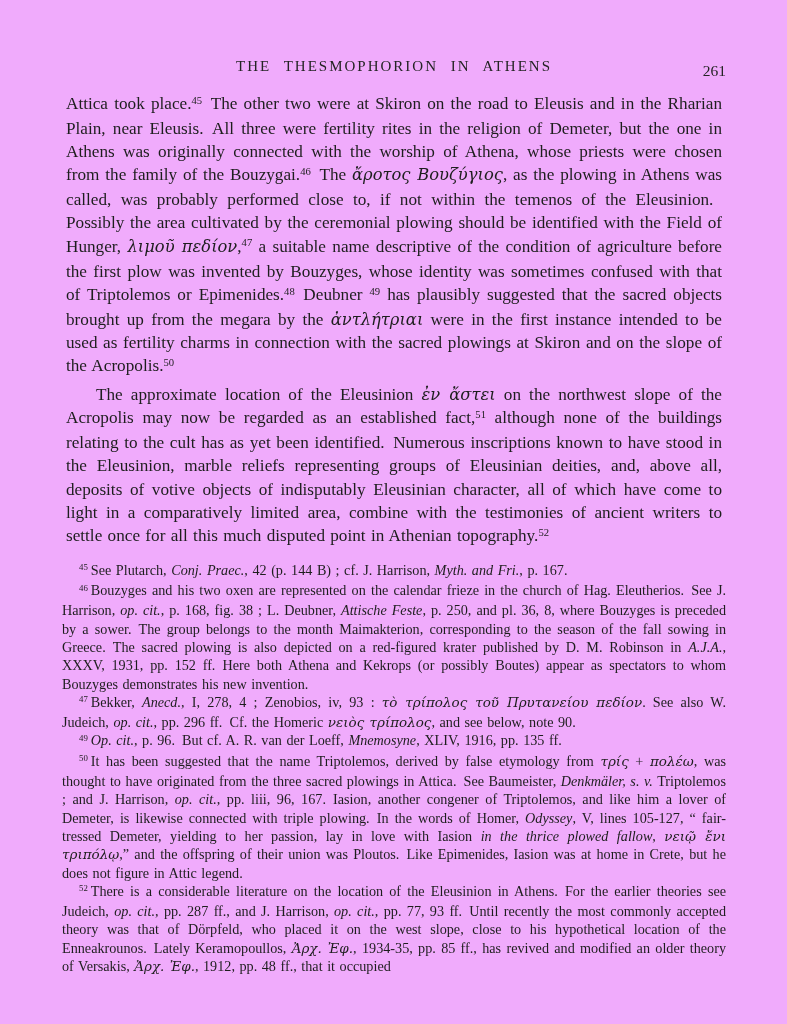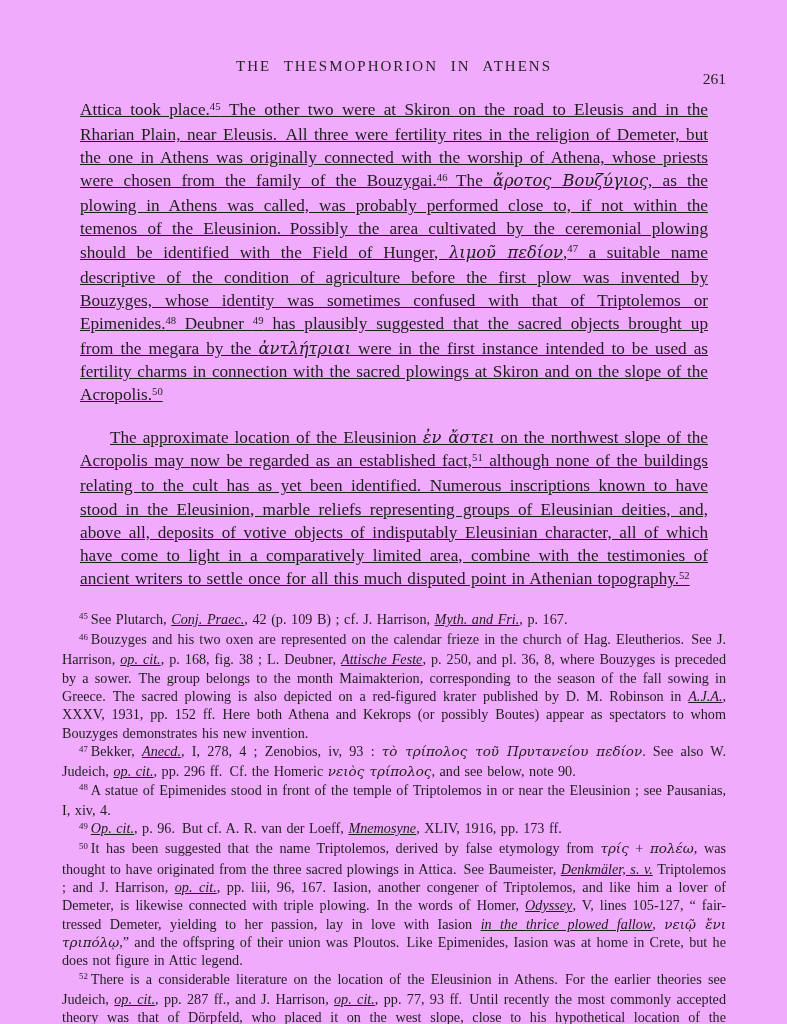--- a/index.html
+++ b/index.html
@@ -31,40 +31,39 @@
   .running-title {
     text-align: center;
     font-size: 15px;
     letter-spacing: 2px;
     word-spacing: 7px;
     color: #242424;
   }
   .page-number {
     position: absolute;
     right: 0;
-    top: 12px;
+    top: 4px;
     font-size: 15.5px;
     color: #242424;
   }
   .body-text p.para {
-    margin: 18px;
+    margin: 4px;
     font-size: 17.2px;
     line-height: 23.1px;
     text-align: justify;
     word-spacing: 1px;
-    text-decoration: underline;
   }
   .body-text p.para.indent { text-indent: 30px; }
   .sup {
     font-size: 62%;
     position: relative;
     top: -0.48em;
     letter-spacing: 0;
   }
-  .i { font-style: italic; text-decoration: underline; }
+  .i { font-style: italic; }
   .g {
     font-style: italic;
     font-family: "DejaVu Serif", "Liberation Serif", serif;
     font-size: 0.95em;
   }
   .footnotes {
     margin-top: 12px;
   }
   .footnotes p.footnote {
     margin: 0;
@@ -91,23 +90,22 @@
       <div class="running-title">THE THESMOPHORION IN ATHENS</div>
       <div class="page-number">261</div>
     </div>
 
     <div class="body-text">
         <p class="para"><span>Attica took place.</span><span class="sup">45</span><span> The other two were at Skiron on the road to Eleusis and in the Rharian Plain, near Eleusis. All three were fertility rites in the religion of Demeter, but the one in Athens was originally connected with the worship of Athena, whose priests were chosen from the family of the Bouzygai.</span><span class="sup">46</span><span> The </span><span class="g">ἄροτος Βουζύγιος</span><span>, as the plowing in Athens was called, was probably performed close to, if not within the temenos of the Eleusinion. Possibly the area cultivated by the ceremonial plowing should be identified with the Field of Hunger, </span><span class="g">λιμοῦ πεδίον</span><span>,</span><span class="sup">47</span><span> a suitable name descriptive of the condition of agriculture before the first plow was invented by Bouzyges, whose identity was sometimes confused with that of Triptolemos or Epimenides.</span><span class="sup">48</span><span> Deubner </span><span class="sup">49</span><span> has plausibly suggested that the sacred objects brought up from the megara by the </span><span class="g">ἀντλήτριαι</span><span> were in the first instance intended to be used as fertility charms in connection with the sacred plowings at Skiron and on the slope of the Acropolis.</span><span class="sup">50</span></p>
         <p class="para indent"><span>The approximate location of the Eleusinion </span><span class="g">ἐν ἄστει</span><span> on the northwest slope of the Acropolis may now be regarded as an established fact,</span><span class="sup">51</span><span> although none of the buildings relating to the cult has as yet been identified. Numerous inscriptions known to have stood in the Eleusinion, marble reliefs representing groups of Eleusinian deities, and, above all, deposits of votive objects of indisputably Eleusinian character, all of which have come to light in a comparatively limited area, combine with the testimonies of ancient writers to settle once for all this much disputed point in Athenian topography.</span><span class="sup">52</span></p>
       </div>
 
     <div class="footnotes">
-        <p class="footnote"><span class="fn-num">45</span><span>See Plutarch, </span><span class="i">Conj. Praec.</span><span>, 42 (p. 109 B) ; cf. J. Harrison, </span><span class="i">Myth. and Fri.</span><span>, p. 167.</span></p>
+        <p class="footnote"><span class="fn-num">45</span><span>See Plutarch, </span><span class="i">Conj. Praec.</span><span>, 42 (p. 144 B) ; cf. J. Harrison, </span><span class="i">Myth. and Fri.</span><span>, p. 167.</span></p>
         <p class="footnote"><span class="fn-num">46</span><span>Bouzyges and his two oxen are represented on the calendar frieze in the church of Hag. Eleutherios. See J. Harrison, </span><span class="i">op. cit.</span><span>, p. 168, fig. 38 ; L. Deubner, </span><span class="i">Attische Feste</span><span>, p. 250, and pl. 36, 8, where Bouzyges is preceded by a sower. The group belongs to the month Maimakterion, corresponding to the season of the fall sowing in Greece. The sacred plowing is also depicted on a red-figured krater published by D. M. Robinson in </span><span class="i">A.J.A.</span><span>, XXXV, 1931, pp. 152 ff. Here both Athena and Kekrops (or possibly Boutes) appear as spectators to whom Bouzyges demonstrates his new invention.</span></p>
         <p class="footnote"><span class="fn-num">47</span><span>Bekker, </span><span class="i">Anecd.</span><span>, I, 278, 4 ; Zenobios, iv, 93 : </span><span class="g">τὸ τρίπολος τοῦ Πρυτανείου πεδίον</span><span>. See also W. Judeich, </span><span class="i">op. cit.</span><span>, pp. 296 ff. Cf. the Homeric </span><span class="g">νειὸς τρίπολος</span><span>, and see below, note 90.</span></p>
-        <p class="footnote"><span class="fn-num">48</span><span>A statue of Epimenides stood in front of the temple of Triptolemos in or near the Eleusinion ; see Pausanias, I, xiv, 4.</span></p>
-        <p class="footnote"><span class="fn-num">49</span><span class="i">Op. cit.</span><span>, p. 96. But cf. A. R. van der Loeff, </span><span class="i">Mnemosyne</span><span>, XLIV, 1916, pp. 173 ff.</span></p>
+        <p class="footnote"><span class="fn-num">49</span><span class="i">Op. cit.</span><span>, p. 96. But cf. A. R. van der Loeff, </span><span class="i">Mnemosyne</span><span>, XLIV, 1916, pp. 135 ff.</span></p>
         <p class="footnote"><span class="fn-num">50</span><span>It has been suggested that the name Triptolemos, derived by false etymology from </span><span class="g">τρίς</span><span> + </span><span class="g">πολέω</span><span>, was thought to have originated from the three sacred plowings in Attica. See Baumeister, </span><span class="i">Denkmäler, s. v.</span><span> Triptolemos ; and J. Harrison, </span><span class="i">op. cit.</span><span>, pp. liii, 96, 167. Iasion, another congener of Triptolemos, and like him a lover of Demeter, is likewise connected with triple plowing. In the words of Homer, </span><span class="i">Odyssey</span><span>, V, lines 105-127, “ fair-tressed Demeter, yielding to her passion, lay in love with Iasion </span><span class="i">in the thrice plowed fallow</span><span>, </span><span class="g">νειῷ ἔνι τριπόλῳ</span><span>,” and the offspring of their union was Ploutos. Like Epimenides, Iasion was at home in Crete, but he does not figure in Attic legend.</span></p>
         <p class="footnote"><span class="fn-num">52</span><span>There is a considerable literature on the location of the Eleusinion in Athens. For the earlier theories see Judeich, </span><span class="i">op. cit.</span><span>, pp. 287 ff., and J. Harrison, </span><span class="i">op. cit.</span><span>, pp. 77, 93 ff. Until recently the most commonly accepted theory was that of Dörpfeld, who placed it on the west slope, close to his hypothetical location of the Enneakrounos. Lately Keramopoullos, </span><span class="g">Ἀρχ. Ἐφ.</span><span>, 1934-35, pp. 85 ff., has revived and modified an older theory of Versakis, </span><span class="g">Ἀρχ. Ἐφ.</span><span>, 1912, pp. 48 ff., that it occupied</span></p>
       </div>
 
   </div>
 </div>
 
 </body></html>

